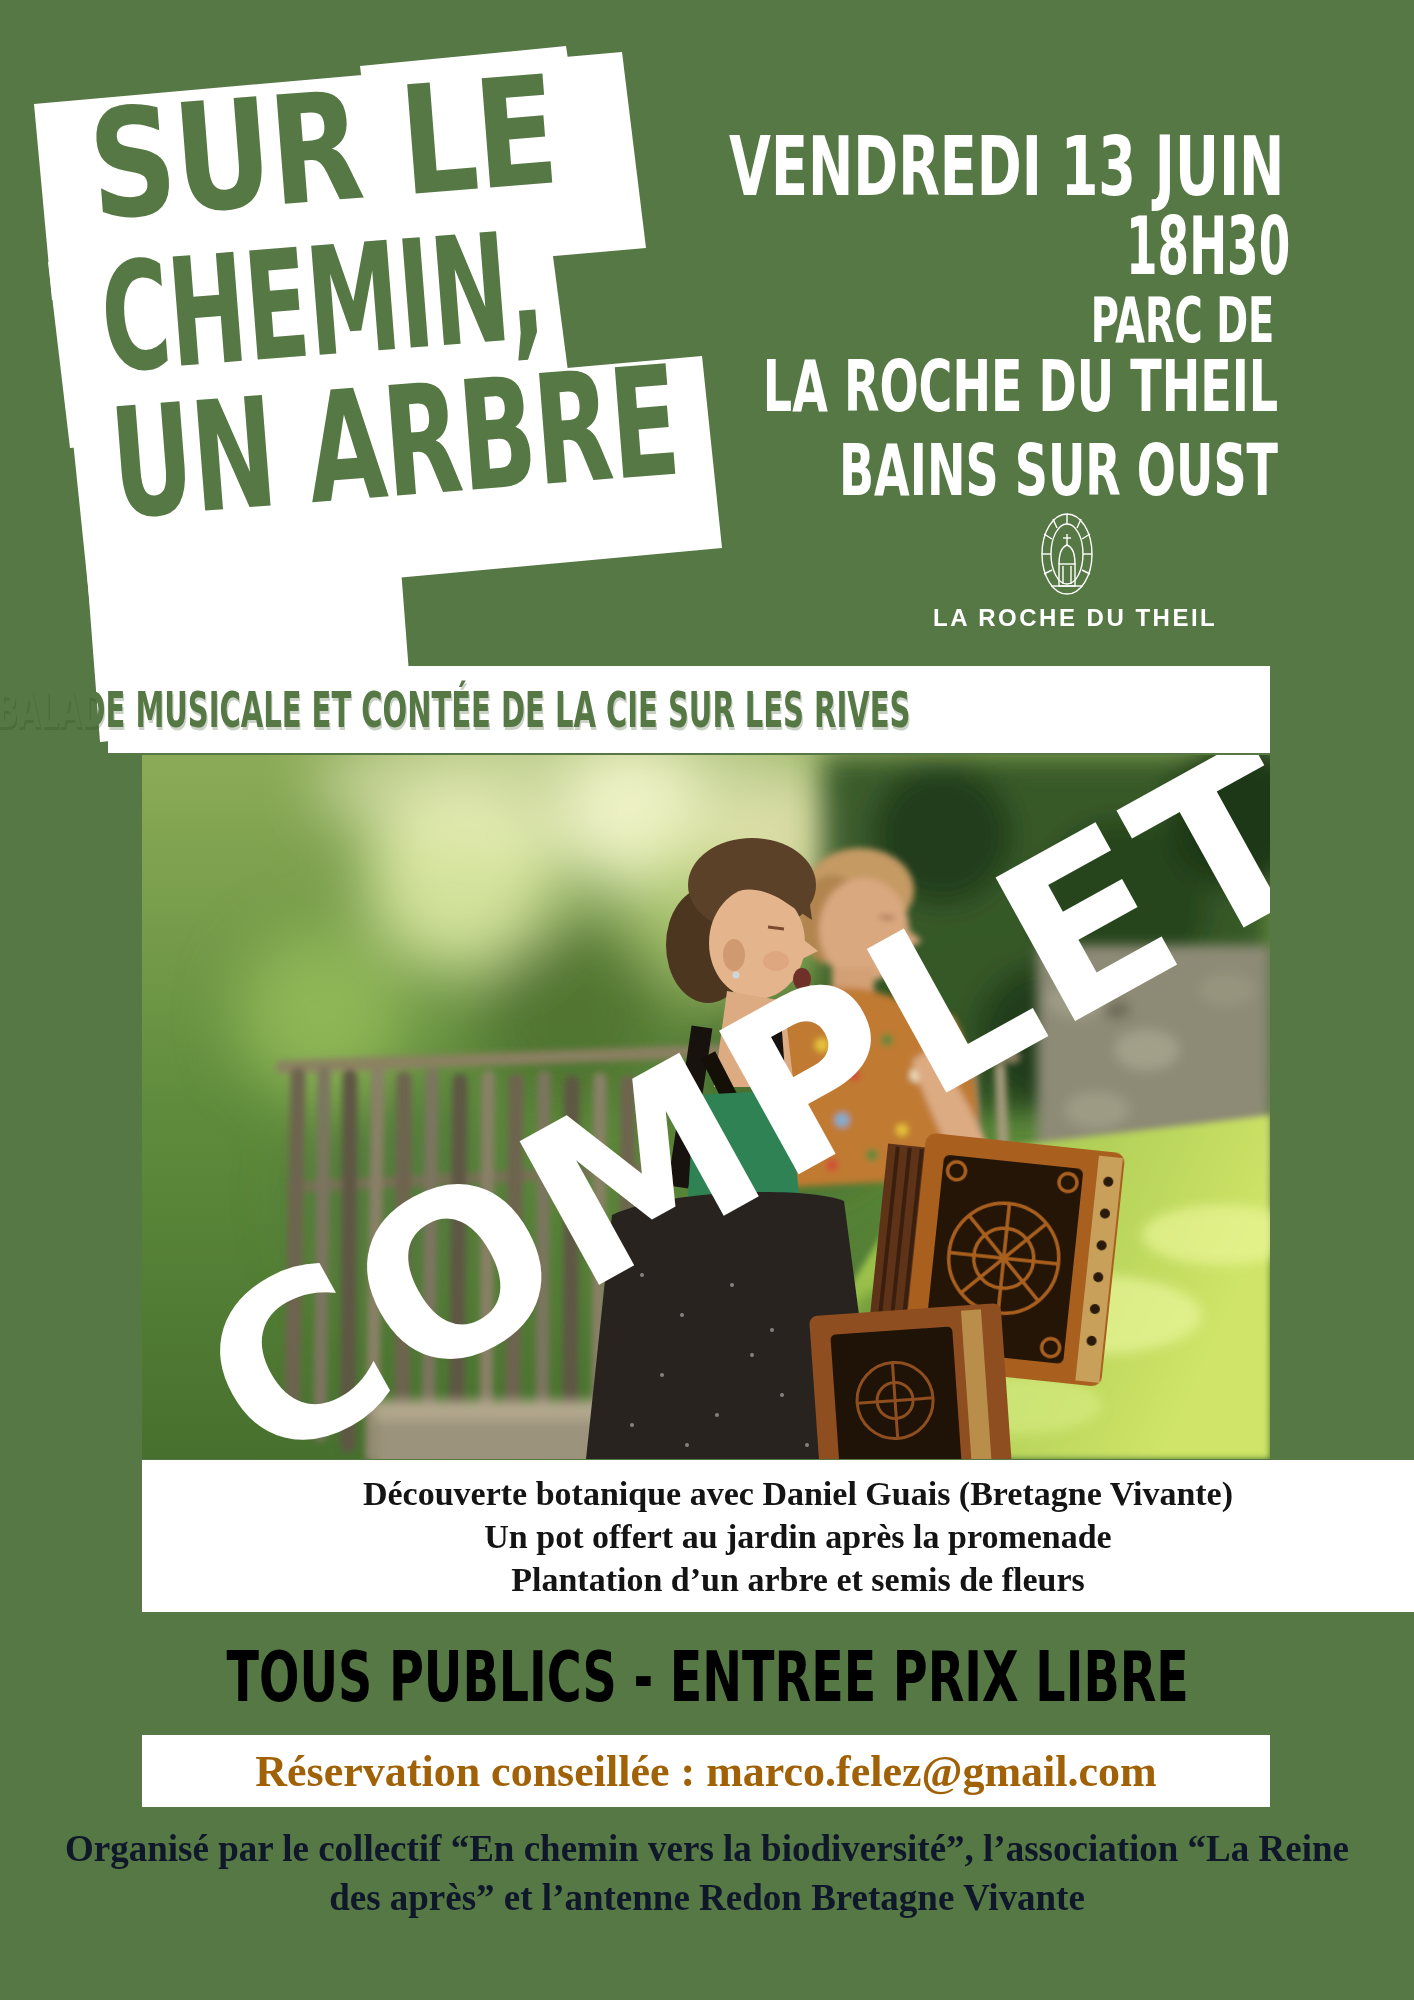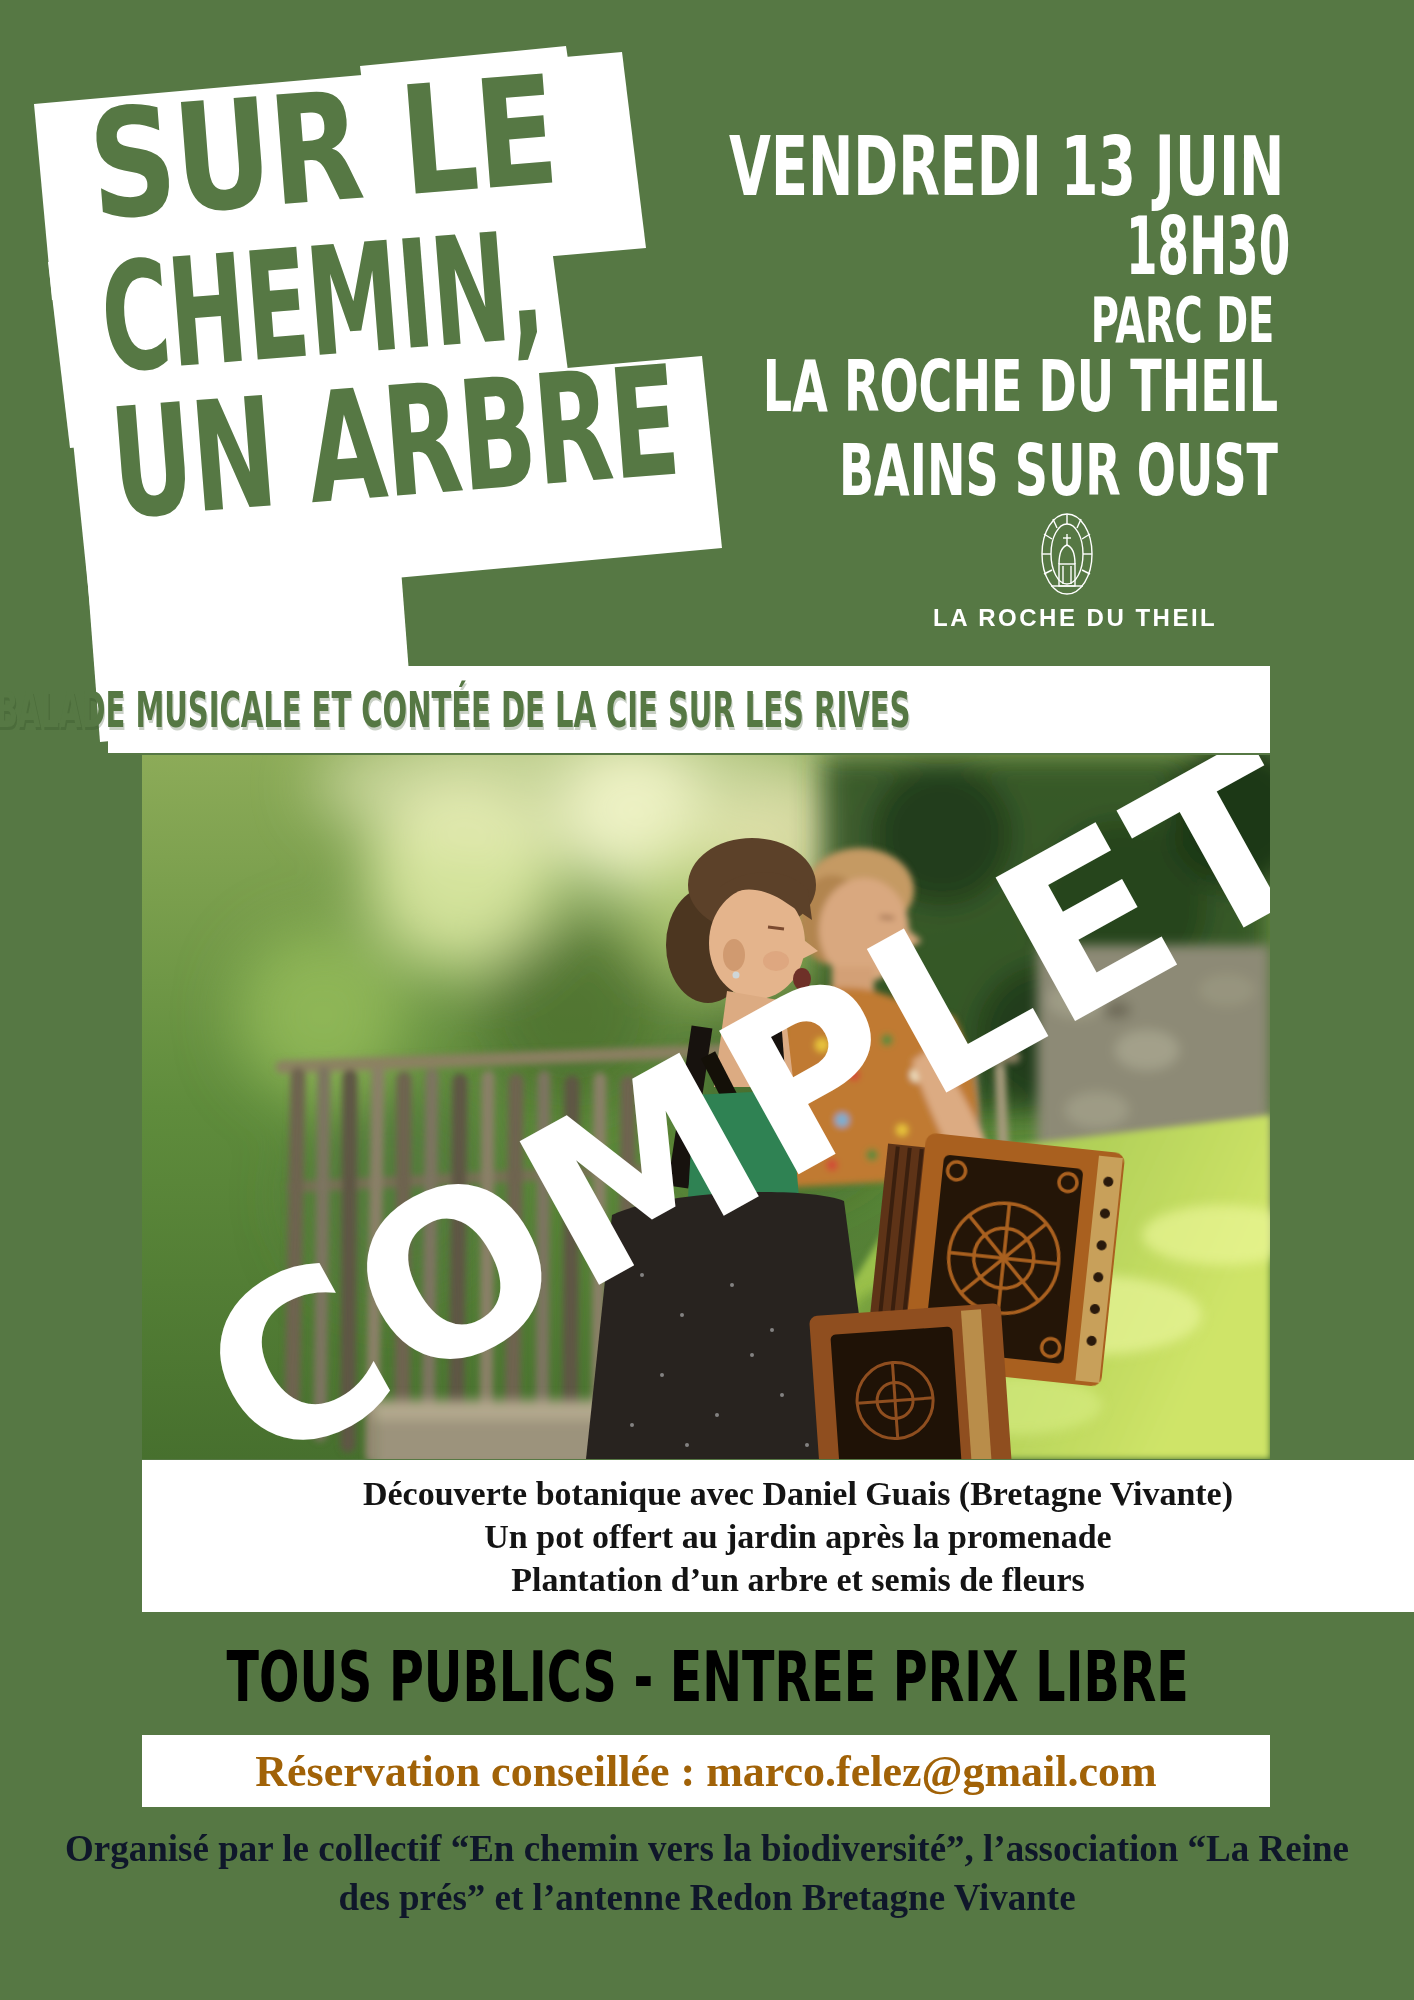--- a/index.html
+++ b/index.html
@@ -345,16 +345,16 @@
   <div class="tous">
     <span>TOUS PUBLICS - ENTREE PRIX LIBRE</span>
   </div>
 
   <div class="resa">
     <span>Réservation conseillée : marco.felez@gmail.com</span>
   </div>
 
   <div class="orga">
     <div>Organisé par le collectif “En chemin vers la biodiversité”, l’association “La Reine</div>
-    <div>des prés” et l’antenne Redon Bretagne Vivante</div>
+    <div>des après” et l’antenne Redon Bretagne Vivante</div>
   </div>
 
 </div>
 
 </body></html>

